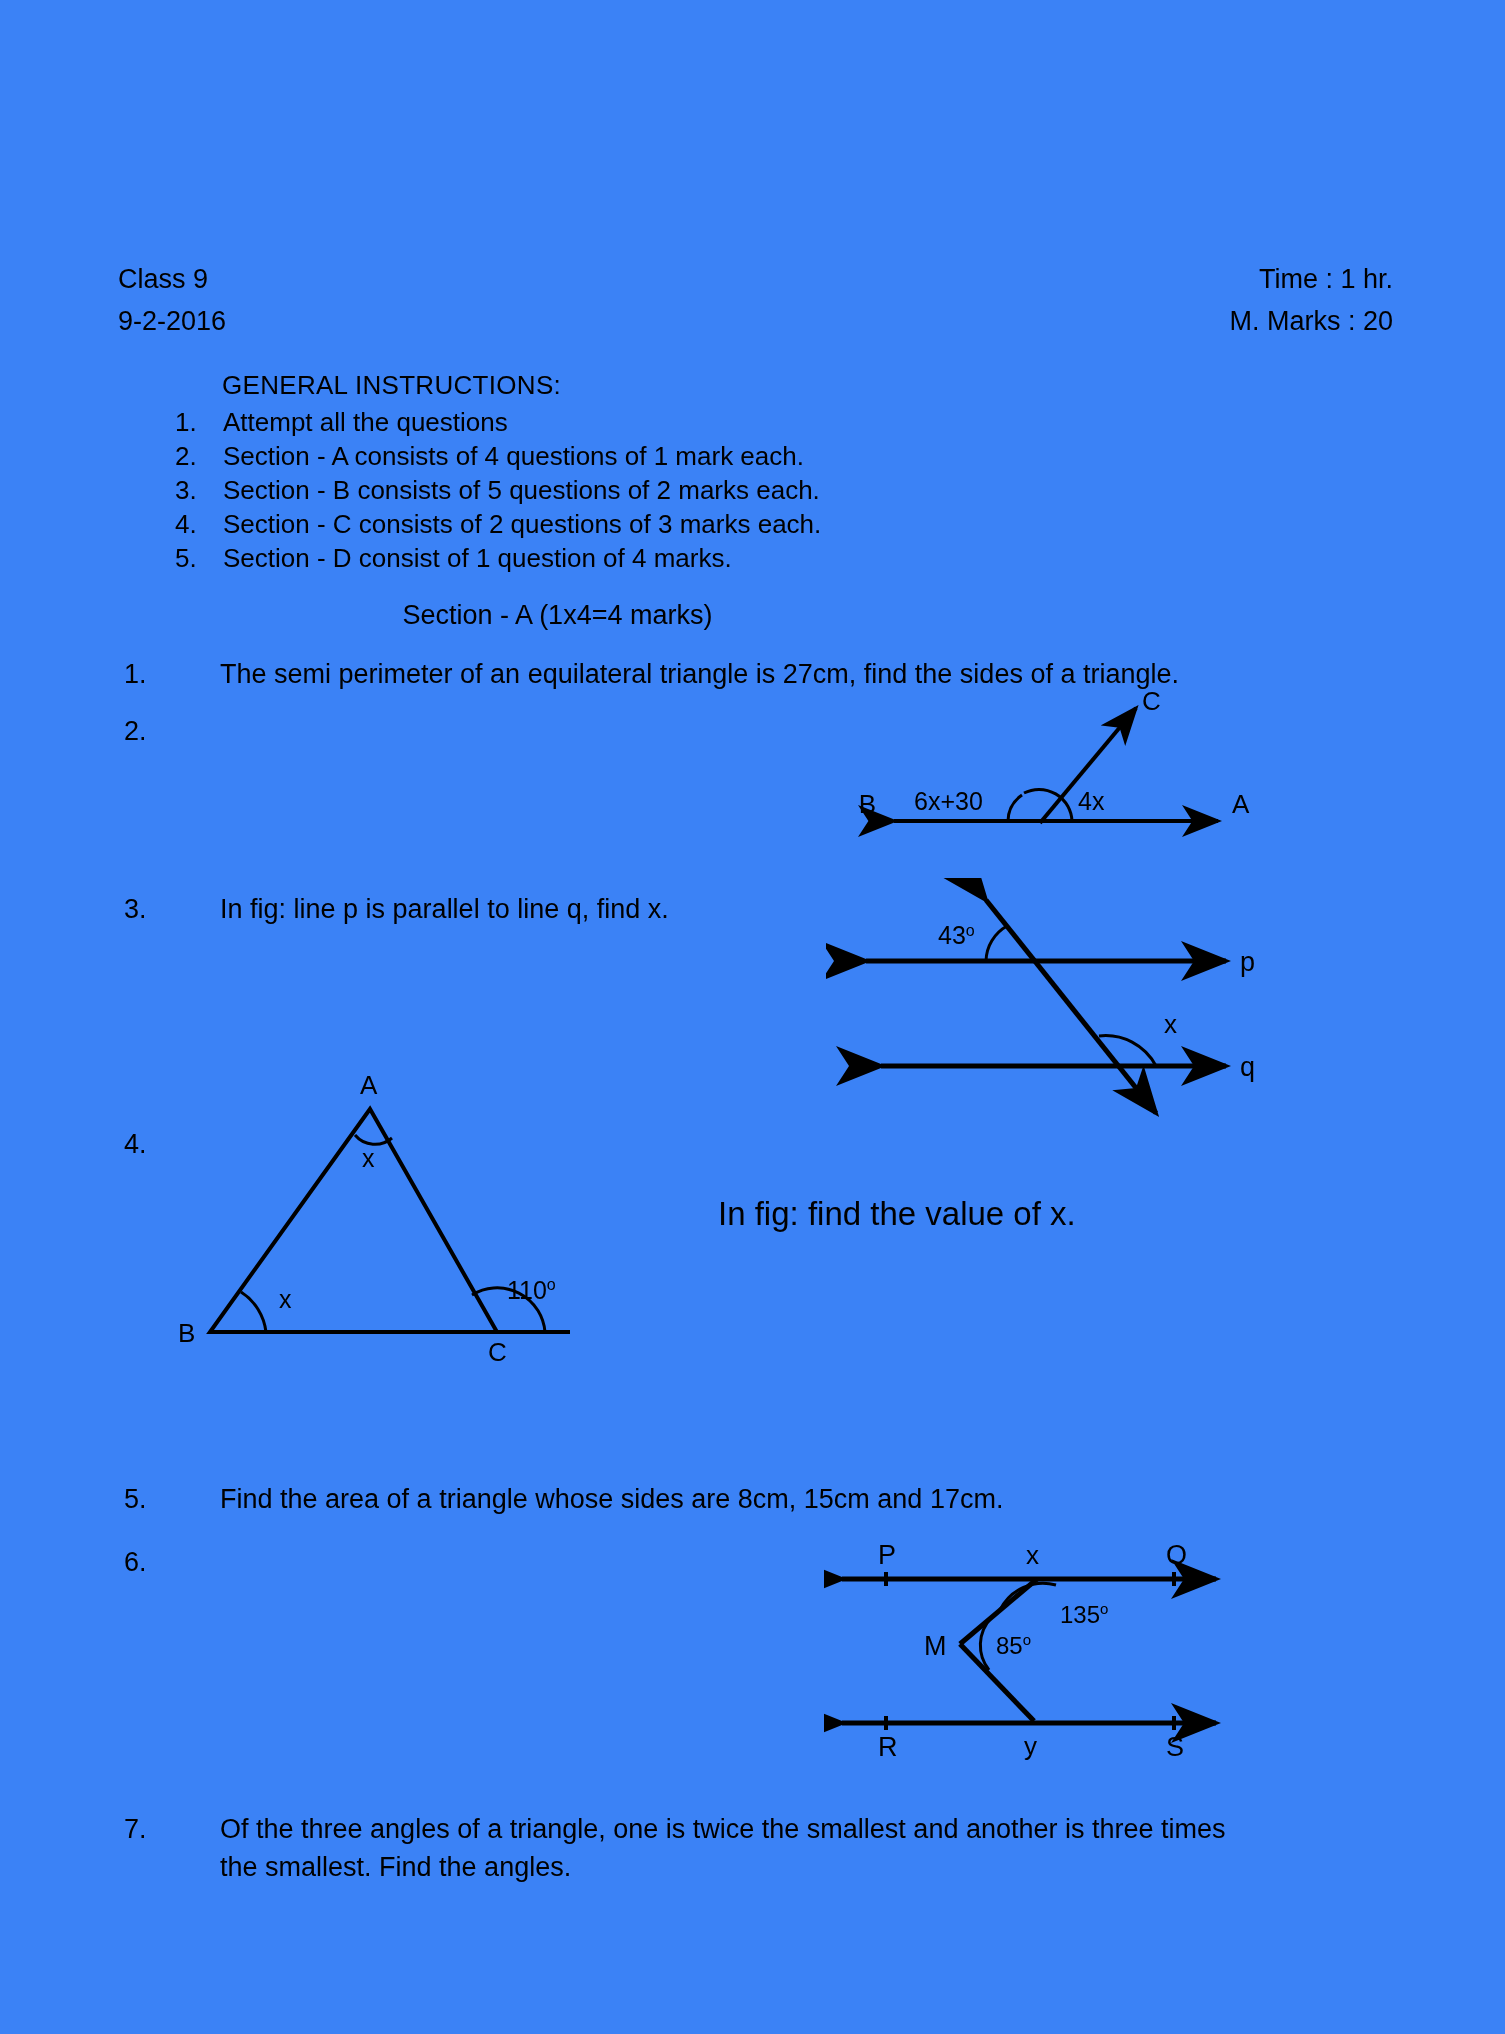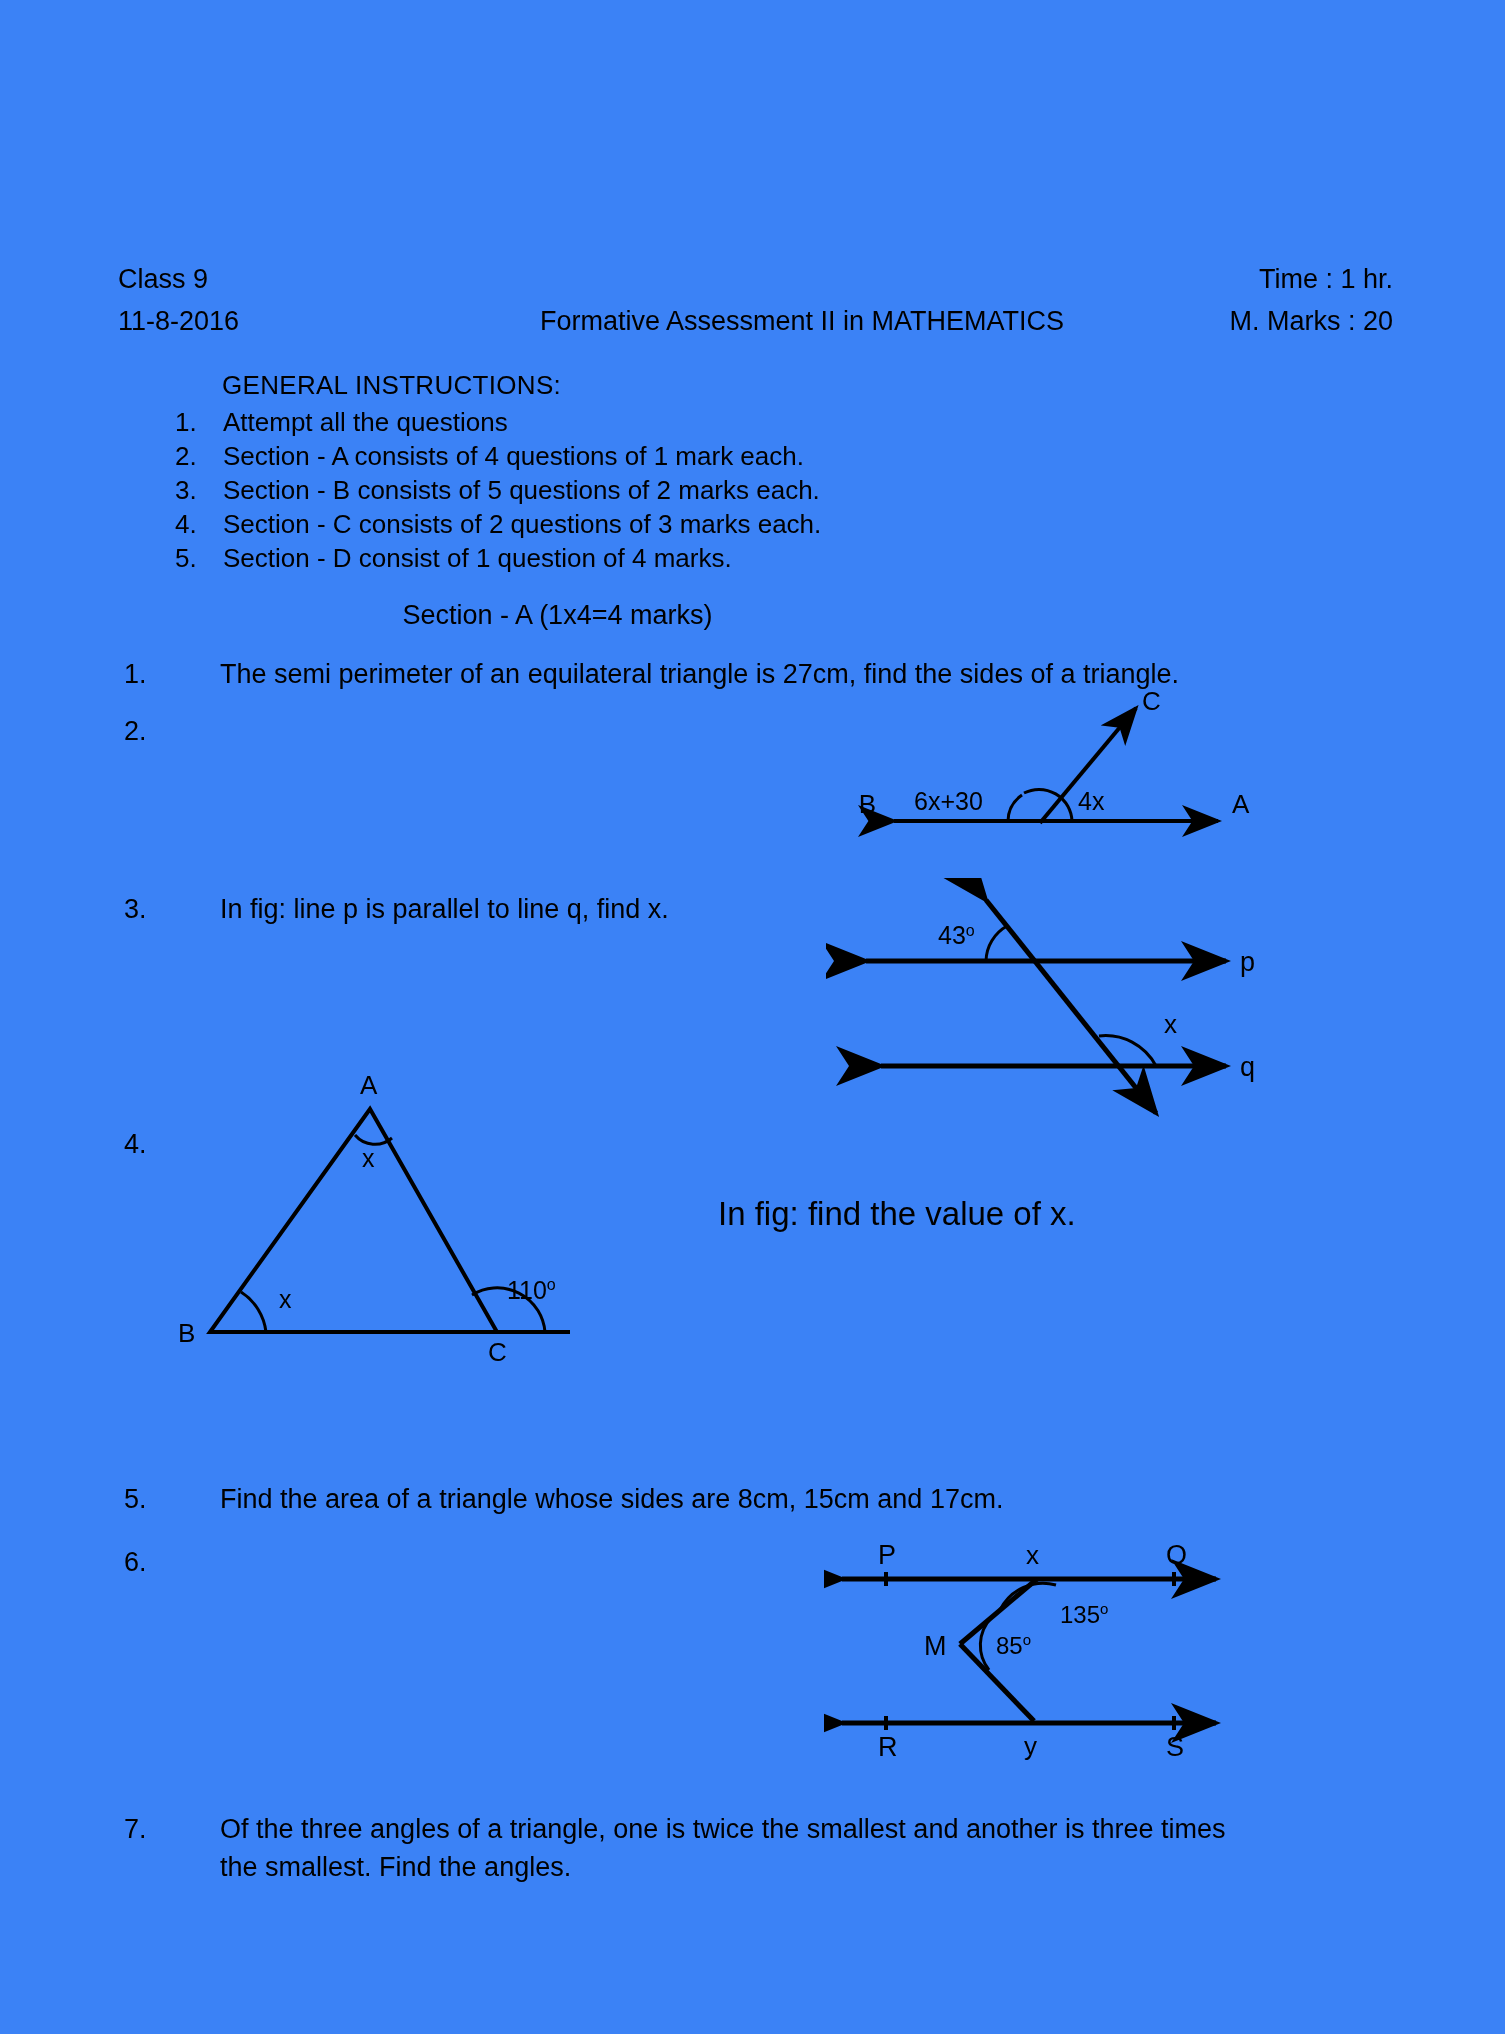--- a/index.html
+++ b/index.html
@@ -113,24 +113,23 @@
     fill: #000;
   }
 </style>
 </head>
 <body>
 
 <div class="page">
 
   <div class="hdr-left">
     <div>Class 9</div>
-    <div>11-8-2016</div>
-  </div>
-
-  <div class="hdr-center">Formative Assessment II in MATHEMATICS</div>
+    <div>9-2-2016</div>
+  </div>
+
 
   <div class="hdr-right">
     <div>Time : 1 hr.</div>
     <div>M. Marks : 20</div>
   </div>
 
   <div class="instr-title">GENERAL INSTRUCTIONS:</div>
 
   <div class="instr-list">
     <div class="instr-row">

